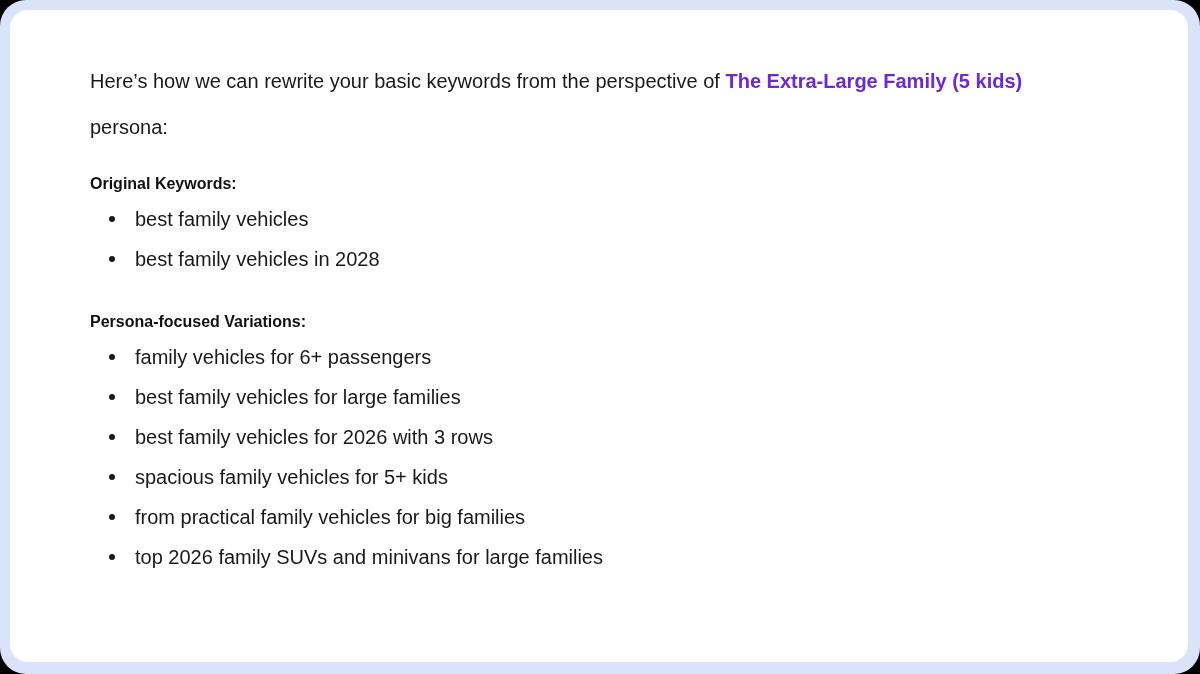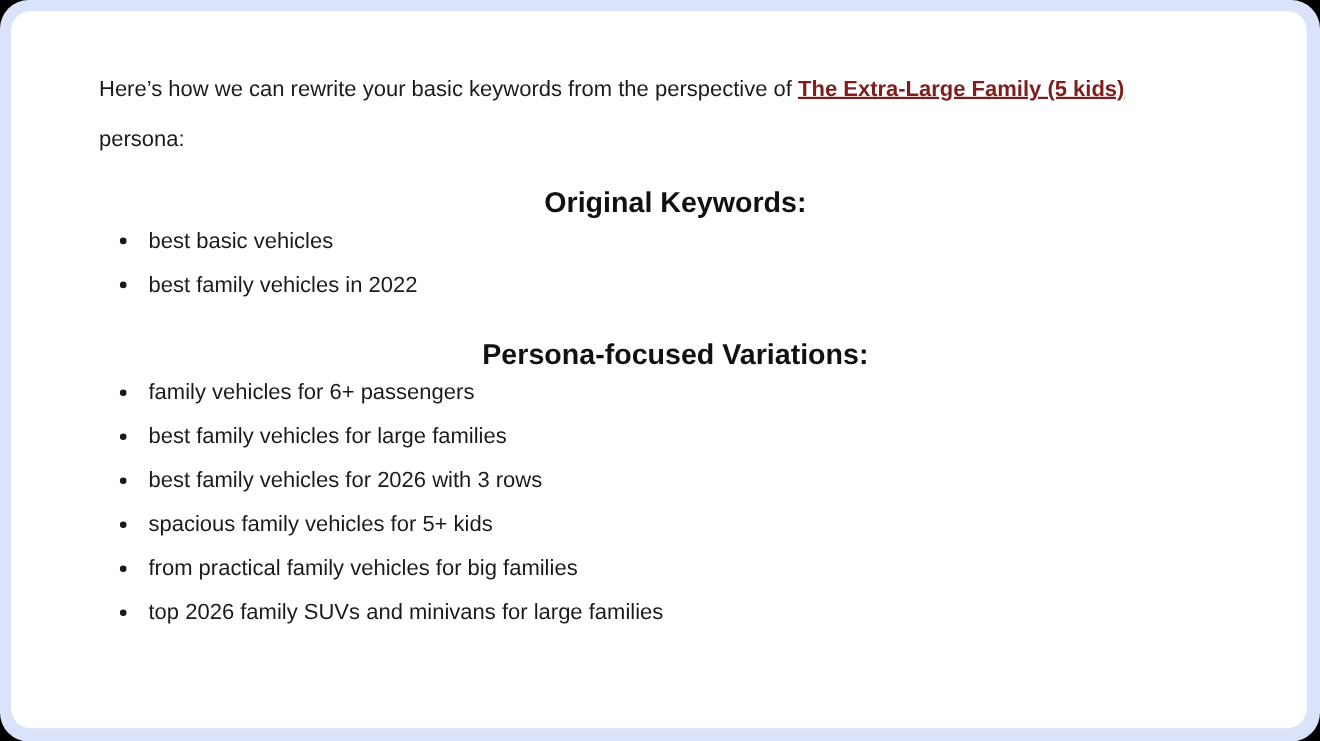--- a/index.html
+++ b/index.html
@@ -27,33 +27,31 @@
     color: #1a1a1a;
     font-size: 20px;
   }
   .intro {
     margin: 0;
     line-height: 46px;
     font-weight: 400;
   }
   .intro .bold {
     font-weight: 700;
-    color: #7f1d1d;
-    text-decoration: underline;
+    color: #6d28d9;
   }
   .intro .after {
     display: block;
   }
   .section-heading {
     margin: 0;
-    font-size: 26px;
+    font-size: 16px;
     font-weight: 700;
     color: #111111;
     line-height: 30px;
-    text-align: center;
   }
   .heading-1 { margin-top: 19px; }
   .heading-2 { margin-top: 28px; }
   ul.kw-list {
     list-style: none;
     margin: 0;
     padding: 0;
   }
   .list-1 { margin-top: 27px; }
   .list-2 { margin-top: 11px; }
@@ -80,22 +78,22 @@
   <div class="card">
 
     <p class="intro">
       <span>Here’s how we can rewrite your basic keywords from the perspective of </span><span class="bold">The Extra-Large Family (5 kids)</span>
       <span class="after">persona:</span>
     </p>
 
     <h3 class="section-heading heading-1">Original Keywords:</h3>
 
     <ul class="kw-list list-1">
-      <li>best basic vehicles</li>
-      <li>best family vehicles in 2022</li>
+      <li>best family vehicles</li>
+      <li>best family vehicles in 2028</li>
     </ul>
 
     <h3 class="section-heading heading-2">Persona-focused Variations:</h3>
 
     <ul class="kw-list list-2">
       <li>family vehicles for 6+ passengers</li>
       <li>best family vehicles for large families</li>
       <li>best family vehicles for 2026 with 3 rows</li>
       <li>spacious family vehicles for 5+ kids</li>
       <li>from practical family vehicles for big families</li>

